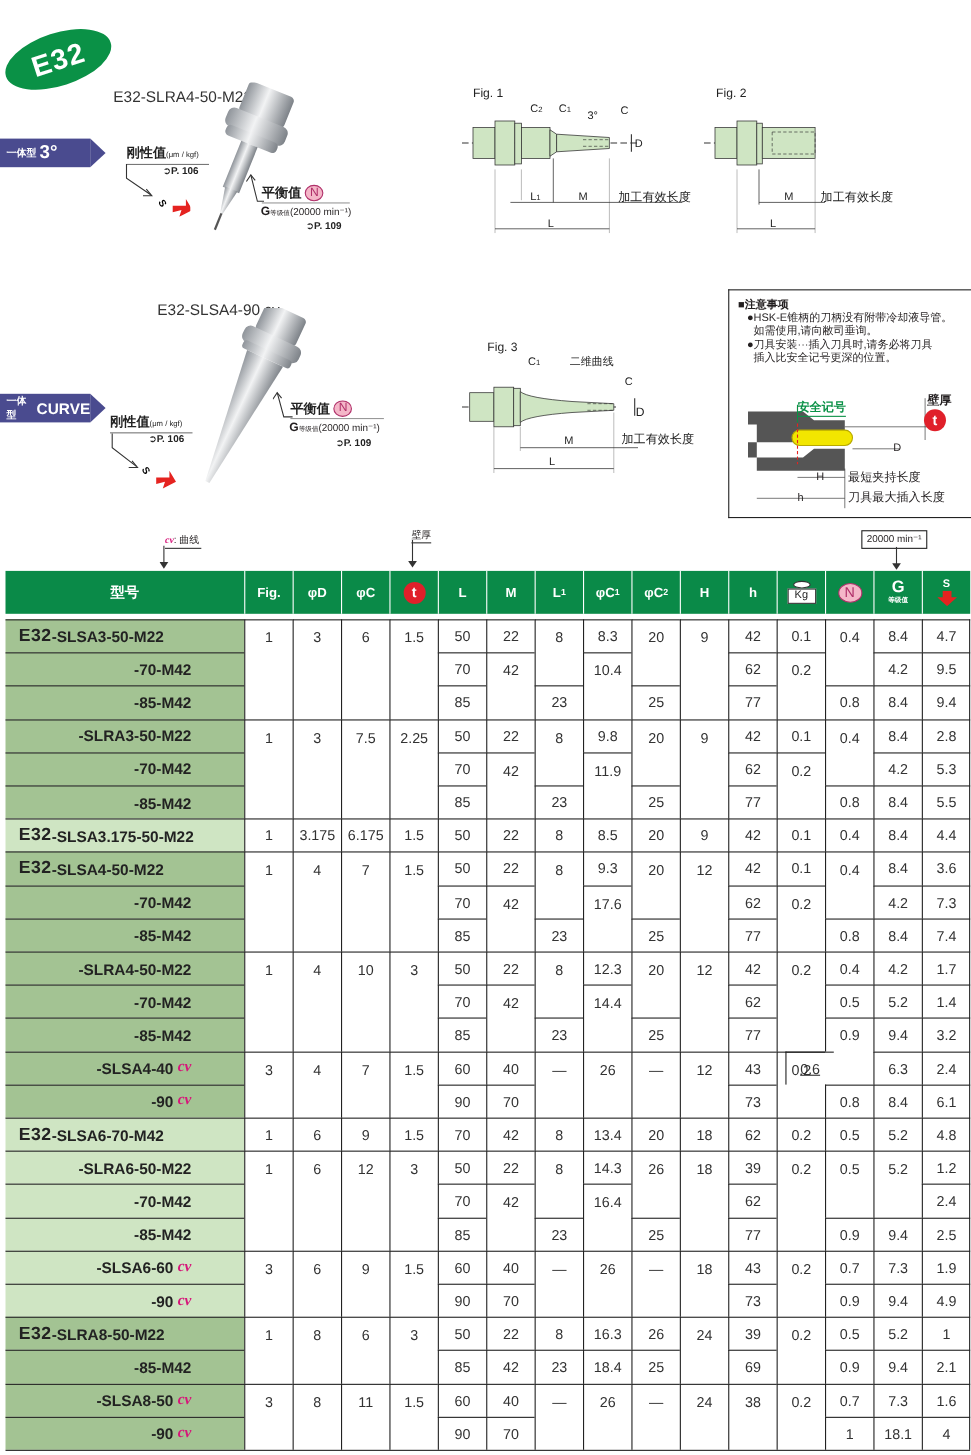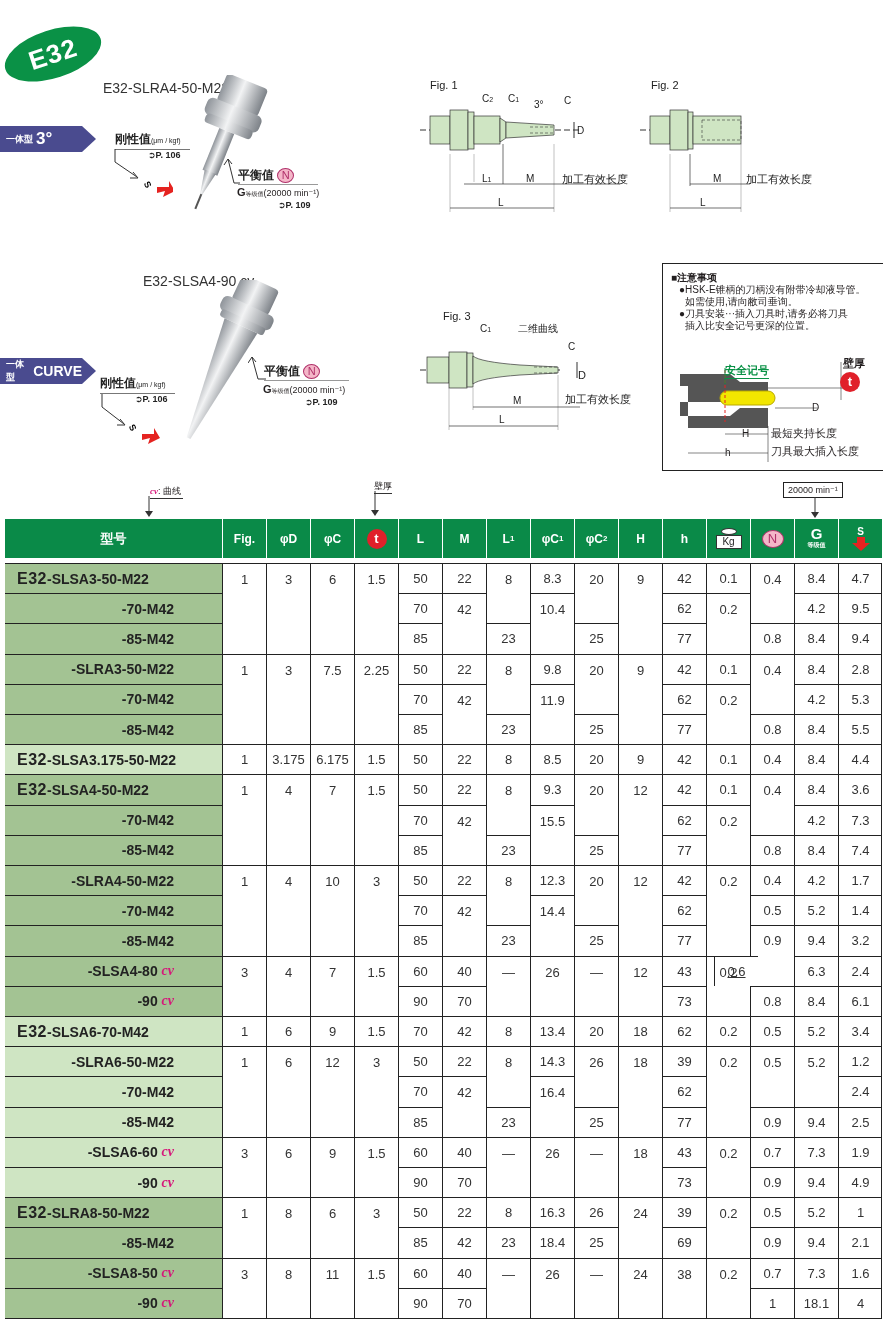--- a/index.html
+++ b/index.html
@@ -332,21 +332,21 @@
       </div>
       <div class="model right dark" style="top: 346px; height: 30.2px;">
         <span>-SLRA4-50-M22</span>
       </div>
       <div class="model right dark" style="top: 376.2px; height: 30.2px;">
         <span>-70-M42</span>
       </div>
       <div class="model right dark" style="top: 406.4px; height: 30.2px;">
         <span>-85-M42</span>
       </div>
-      <div class="model right dark" style="top: 436.6px; height: 30.2px;"><span>-SLSA4-80</span>&nbsp;<span class="cv">cv</span></div>
+      <div class="model right dark" style="top: 436.6px; height: 30.2px;"><span>-SLSA4-40</span>&nbsp;<span class="cv">cv</span></div>
       <div class="model right dark" style="top: 466.8px; height: 30.2px;"><span>-90</span>&nbsp;<span class="cv">cv</span></div>
       <div class="model left light" style="top: 497px; height: 30.2px;">
         <span class="e32">E32</span>
         <span>-SLSA6-70-M42</span>
       </div>
       <div class="model right light" style="top: 527.2px; height: 30.2px;">
         <span>-SLRA6-50-M22</span>
       </div>
       <div class="model right light" style="top: 557.4px; height: 30.2px;">
         <span>-70-M42</span>
@@ -443,21 +443,21 @@
       <div class="cell" style="left: 305px; width: 44px; top: 255.4px; height: 90.6px; align-items: flex-start; padding-top: 8px;">7</div>
       <div class="cell" style="left: 349px; width: 44px; top: 255.4px; height: 90.6px; align-items: flex-start; padding-top: 8px;">1.5</div>
       <div class="cell" style="left: 393px; width: 44px; top: 255.4px; height: 30.2px; align-items: center;">50</div>
       <div class="cell" style="left: 393px; width: 44px; top: 285.6px; height: 30.2px; align-items: center;">70</div>
       <div class="cell" style="left: 393px; width: 44px; top: 315.8px; height: 30.2px; align-items: center;">85</div>
       <div class="cell" style="left: 437px; width: 44px; top: 255.4px; height: 30.2px; align-items: center;">22</div>
       <div class="cell" style="left: 437px; width: 44px; top: 285.6px; height: 60.4px; align-items: flex-start; padding-top: 8px;">42</div>
       <div class="cell" style="left: 481px; width: 44px; top: 255.4px; height: 60.4px; align-items: flex-start; padding-top: 8px;">8</div>
       <div class="cell" style="left: 481px; width: 44px; top: 315.8px; height: 30.2px; align-items: center;">23</div>
       <div class="cell" style="left: 525px; width: 44px; top: 255.4px; height: 30.2px; align-items: center;">9.3</div>
-      <div class="cell" style="left: 525px; width: 44px; top: 285.6px; height: 60.4px; align-items: flex-start; padding-top: 8px;">15.5</div>
+      <div class="cell" style="left: 525px; width: 44px; top: 285.6px; height: 60.4px; align-items: flex-start; padding-top: 8px;">17.6</div>
       <div class="cell" style="left: 569px; width: 44px; top: 255.4px; height: 60.4px; align-items: flex-start; padding-top: 8px;">20</div>
       <div class="cell" style="left: 569px; width: 44px; top: 315.8px; height: 30.2px; align-items: center;">25</div>
       <div class="cell" style="left: 613px; width: 44px; top: 255.4px; height: 90.6px; align-items: flex-start; padding-top: 8px;">12</div>
       <div class="cell" style="left: 657px; width: 44px; top: 255.4px; height: 30.2px; align-items: center;">42</div>
       <div class="cell" style="left: 657px; width: 44px; top: 285.6px; height: 30.2px; align-items: center;">62</div>
       <div class="cell" style="left: 657px; width: 44px; top: 315.8px; height: 30.2px; align-items: center;">77</div>
       <div class="cell" style="left: 701px; width: 44px; top: 255.4px; height: 30.2px; align-items: center;">0.1</div>
       <div class="cell" style="left: 701px; width: 44px; top: 285.6px; height: 60.4px; align-items: flex-start; padding-top: 8px;">0.2</div>
       <div class="cell" style="left: 745px; width: 44px; top: 255.4px; height: 60.4px; align-items: flex-start; padding-top: 8px;">0.4</div>
       <div class="cell" style="left: 745px; width: 44px; top: 315.8px; height: 30.2px; align-items: center;">0.8</div>
@@ -524,21 +524,21 @@
       <div class="cell" style="left: 393px; width: 44px; top: 497px; height: 30.2px; align-items: center;">70</div>
       <div class="cell" style="left: 437px; width: 44px; top: 497px; height: 30.2px; align-items: center;">42</div>
       <div class="cell" style="left: 481px; width: 44px; top: 497px; height: 30.2px; align-items: center;">8</div>
       <div class="cell" style="left: 525px; width: 44px; top: 497px; height: 30.2px; align-items: center; text-align: right;">13.4</div>
       <div class="cell" style="left: 569px; width: 44px; top: 497px; height: 30.2px; align-items: center;">20</div>
       <div class="cell" style="left: 613px; width: 44px; top: 497px; height: 30.2px; align-items: center;">18</div>
       <div class="cell" style="left: 657px; width: 44px; top: 497px; height: 30.2px; align-items: center;">62</div>
       <div class="cell" style="left: 701px; width: 44px; top: 497px; height: 30.2px; align-items: center;">0.2</div>
       <div class="cell" style="left: 745px; width: 44px; top: 497px; height: 30.2px; align-items: center;">0.5</div>
       <div class="cell" style="left: 789px; width: 44px; top: 497px; height: 30.2px; align-items: center;">5.2</div>
-      <div class="cell" style="left: 833px; width: 44px; top: 497px; height: 30.2px; align-items: center;">3.4</div>
+      <div class="cell" style="left: 833px; width: 44px; top: 497px; height: 30.2px; align-items: center;">4.8</div>
       <div class="cell" style="left: 217px; width: 44px; top: 527.2px; height: 90.6px; align-items: flex-start; padding-top: 8px;">1</div>
       <div class="cell" style="left: 261px; width: 44px; top: 527.2px; height: 90.6px; align-items: flex-start; padding-top: 8px;">6</div>
       <div class="cell" style="left: 305px; width: 44px; top: 527.2px; height: 90.6px; align-items: flex-start; padding-top: 8px;">12</div>
       <div class="cell" style="left: 349px; width: 44px; top: 527.2px; height: 90.6px; align-items: flex-start; padding-top: 8px;">3</div>
       <div class="cell" style="left: 393px; width: 44px; top: 527.2px; height: 30.2px; align-items: center;">50</div>
       <div class="cell" style="left: 393px; width: 44px; top: 557.4px; height: 30.2px; align-items: center;">70</div>
       <div class="cell" style="left: 393px; width: 44px; top: 587.6px; height: 30.2px; align-items: center;">85</div>
       <div class="cell" style="left: 437px; width: 44px; top: 527.2px; height: 30.2px; align-items: center;">22</div>
       <div class="cell" style="left: 437px; width: 44px; top: 557.4px; height: 60.4px; align-items: flex-start; padding-top: 8px;">42</div>
       <div class="cell" style="left: 481px; width: 44px; top: 527.2px; height: 60.4px; align-items: flex-start; padding-top: 8px;">8</div>

